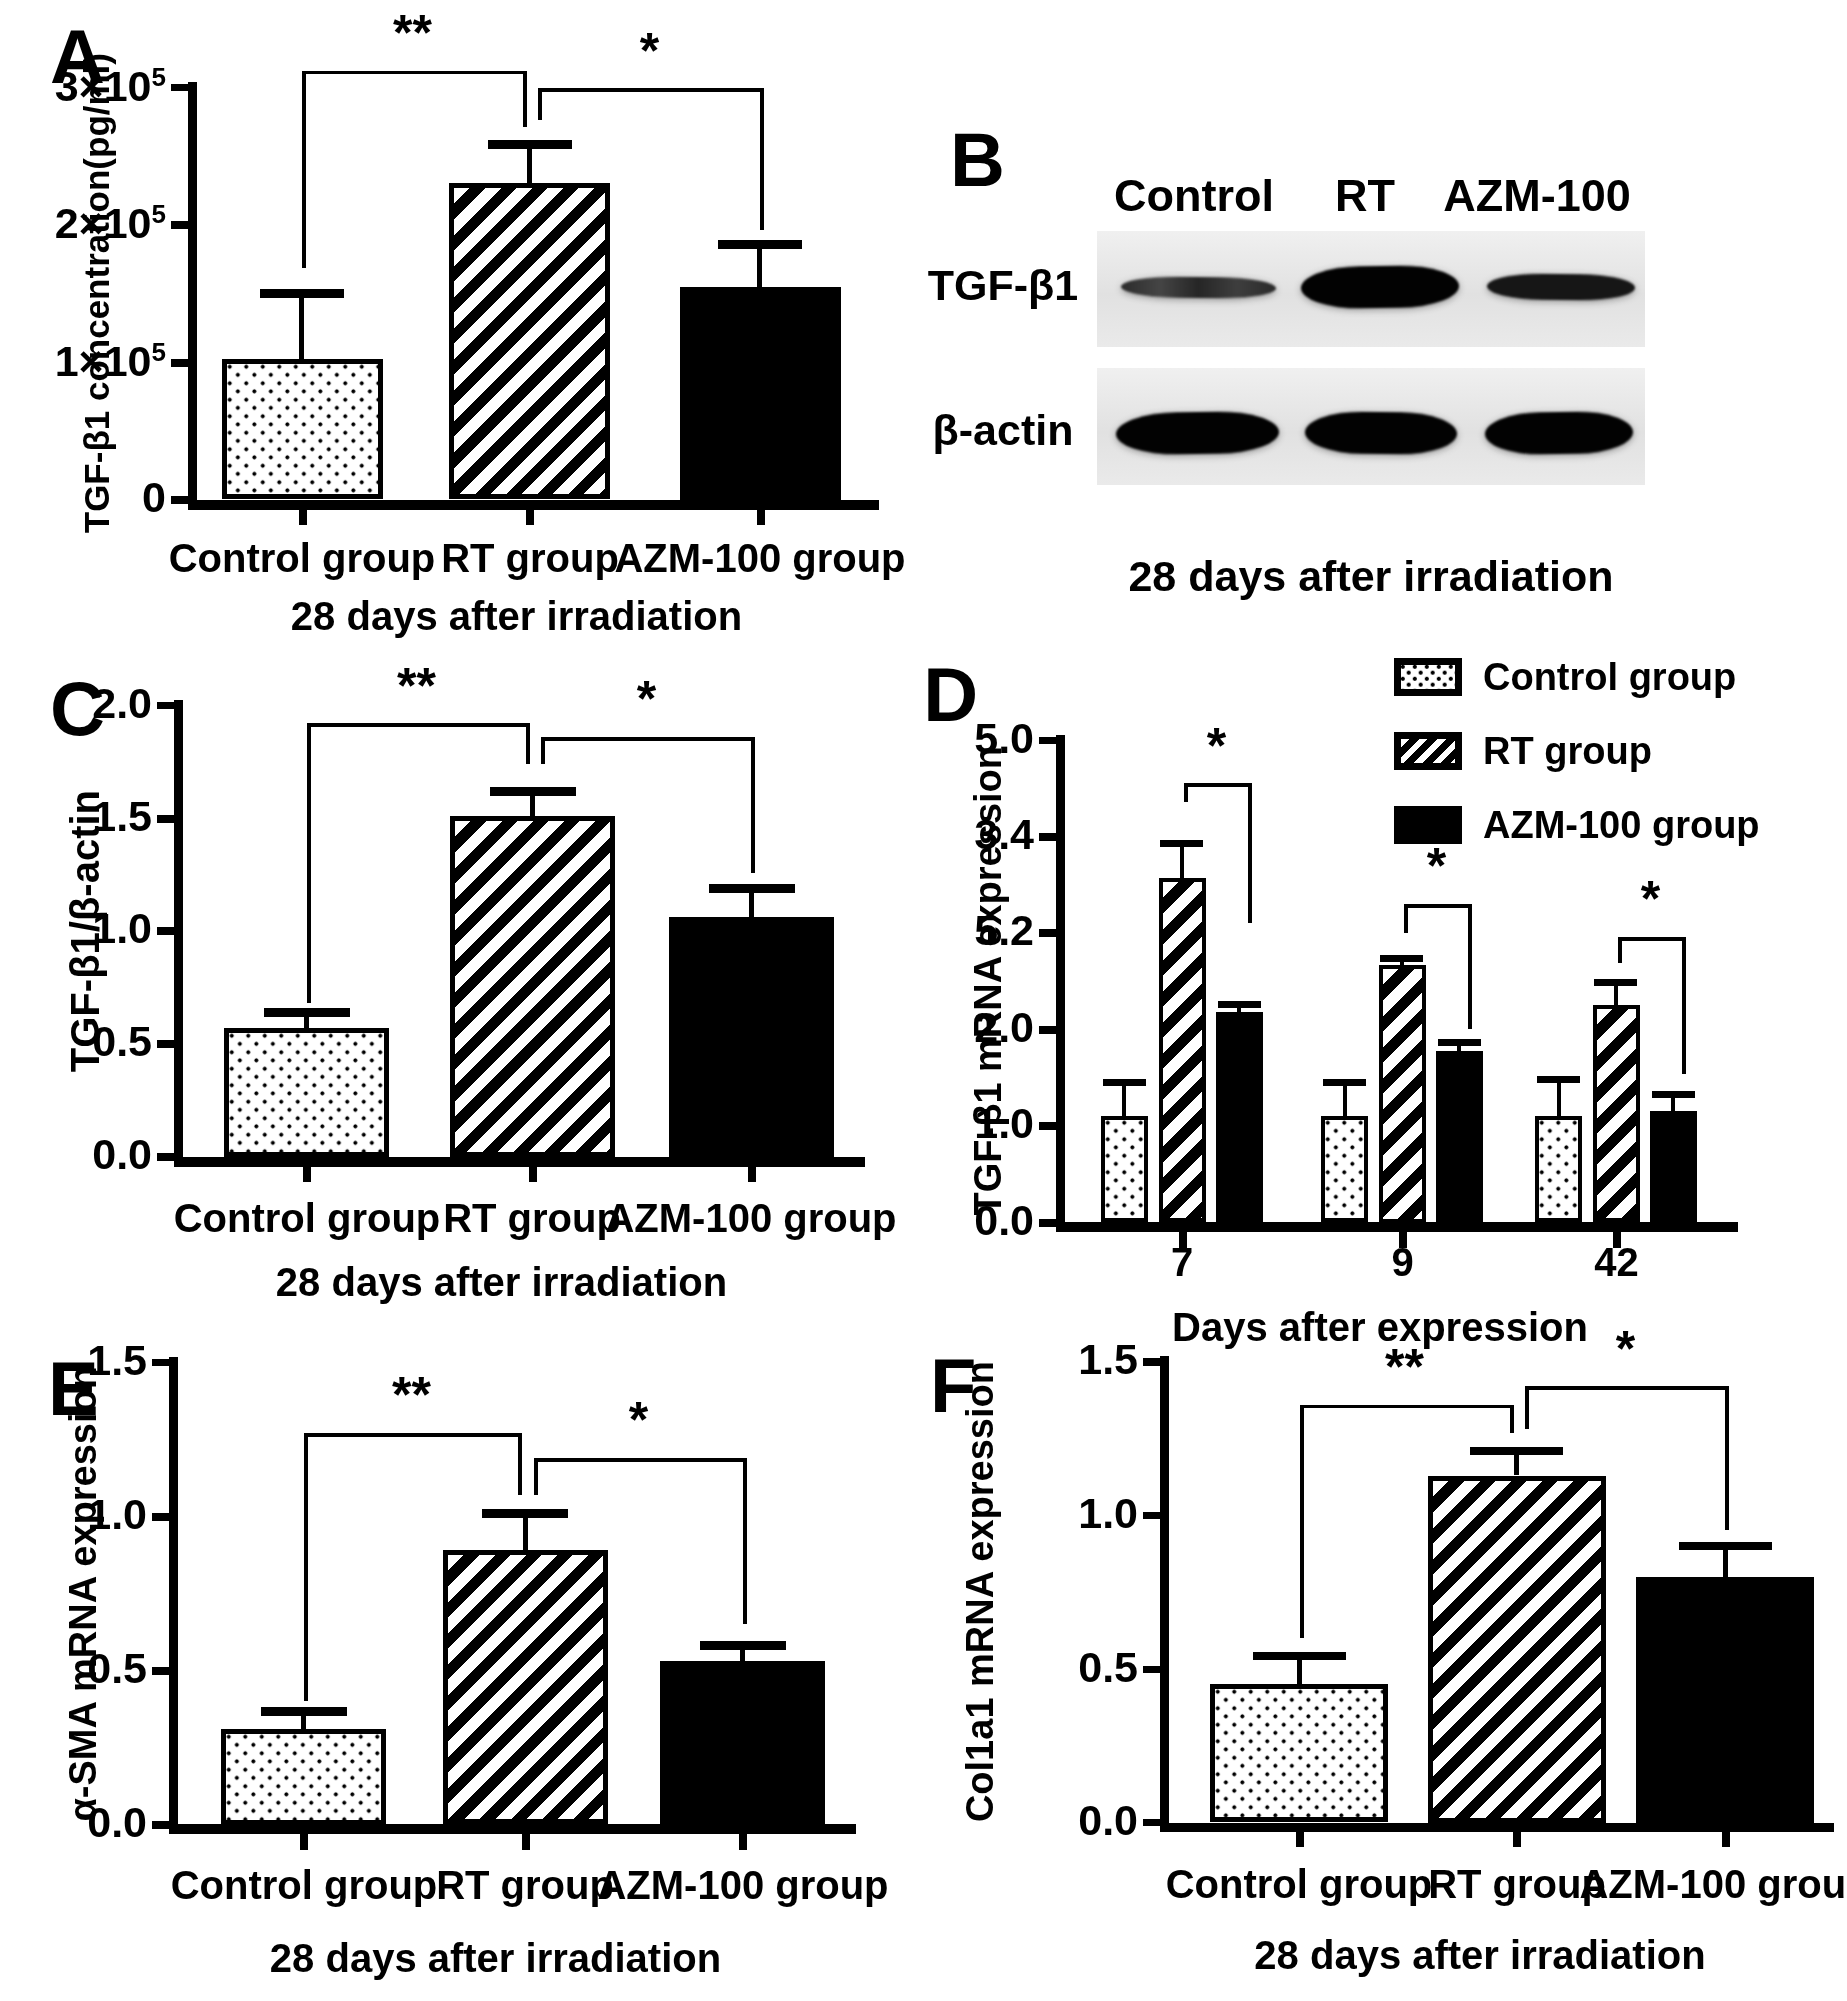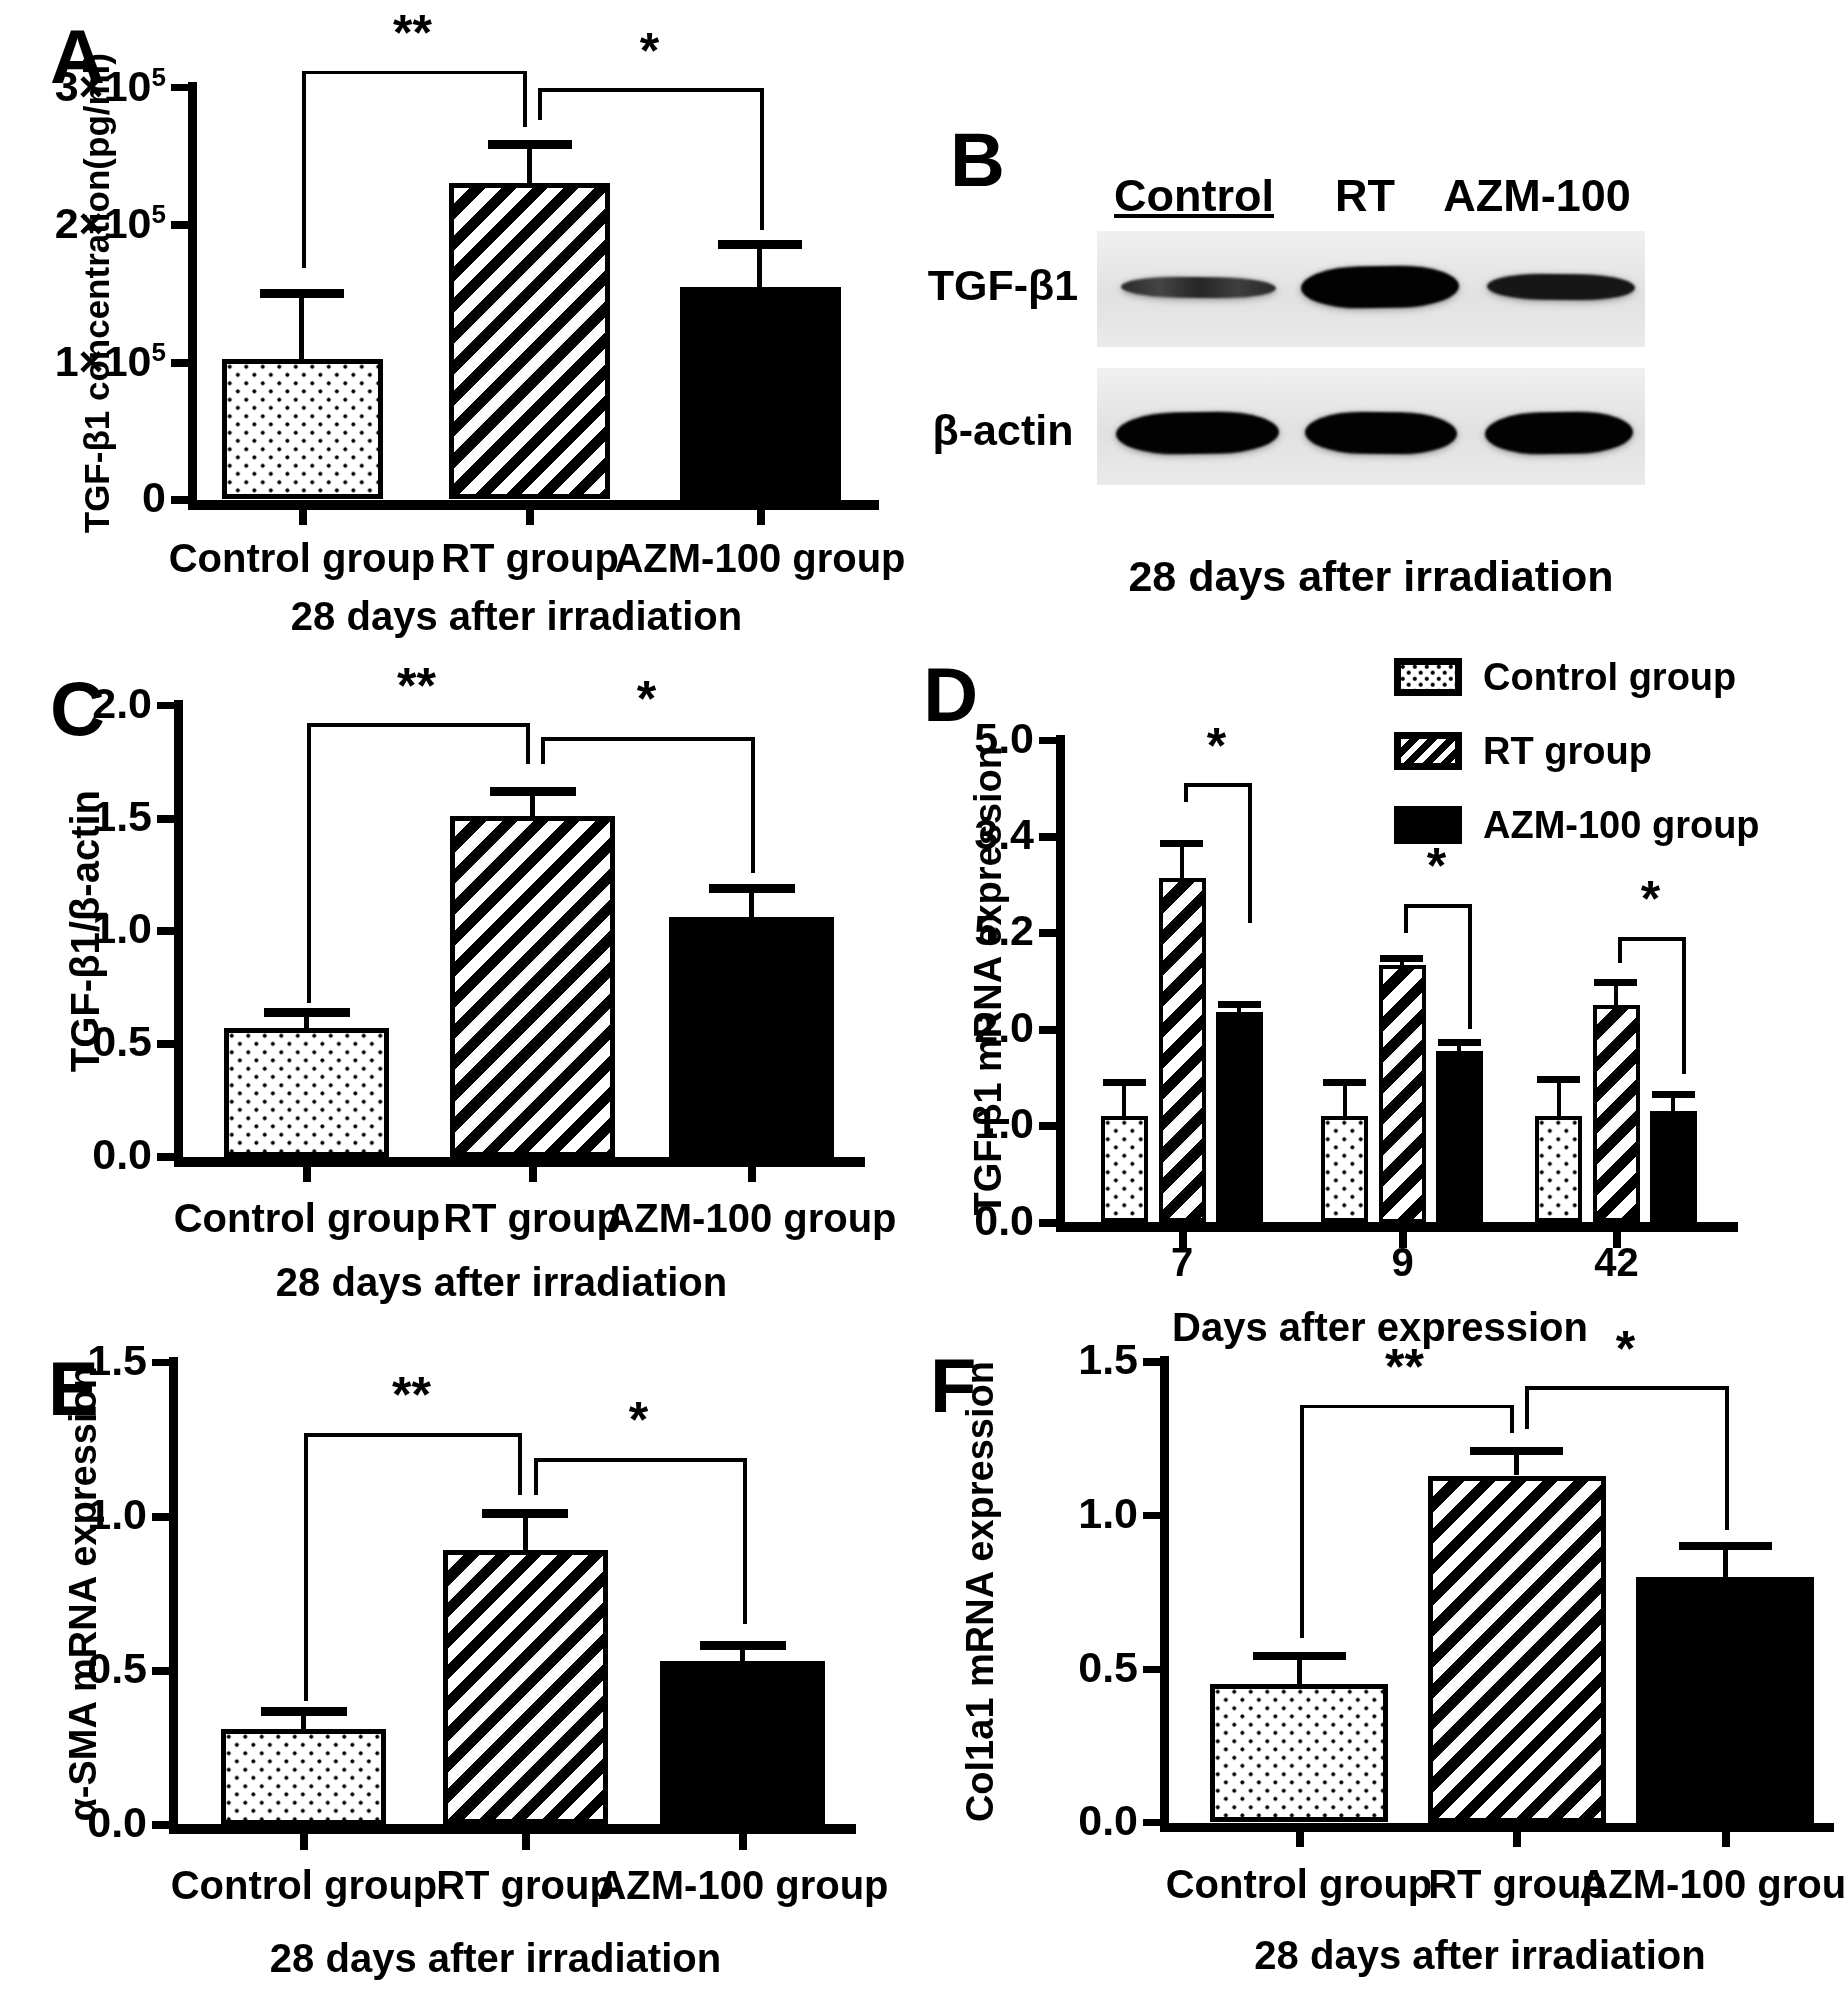--- a/index.html
+++ b/index.html
@@ -86,21 +86,21 @@
         <div class="sig-line" style="left: 341px; top: 1.4px; width: 3.5px; height: 32px;"></div>
         <div class="sig-line" style="left: 563px; top: 1.4px; width: 3.5px; height: 142px;"></div>
         <div class="sig-label" style="left: 348px; top: -61px; width: 209px;">*</div>
       </div>
     <div class="xlabel" style="left: 145px; top: 594px; width: 743px;">28 days after irradiation</div>
   </section>
 
   <section class="panel" id="panel-B">
     <div class="letter" style="left: 32px; top: 39px;">B</div>
     <div class="blot-caption" style="left: 179px; top: 469px; width: 548px;">28 days after irradiation</div>
-  <div class="blot-header" style="left: 137px; top: 87px; width: 278px; text-decoration: underline;">Control</div>
+  <div class="blot-header" style="left: 137px; top: 87px; width: 278px;">Control</div>
       <div class="blot-header" style="left: 308px; top: 87px; width: 278px;">RT</div>
       <div class="blot-header" style="left: 480px; top: 87px; width: 278px;">AZM-100</div>
       <div class="strip" style="left: 179px; top: 148px; width: 548px; height: 116px;"></div>
       <div class="strip" style="left: 179px; top: 285px; width: 548px; height: 117px;"></div>
       <div class="blot-rowlabel" style="left: 0px; top: 178px; width: 170px;">TGF-β1</div>
       <div class="band" style="left: 203px; top: 194px; width: 155px; height: 21px; background: linear-gradient(90deg, rgb(43, 43, 43), rgb(69, 69, 69), rgb(38, 38, 38), rgb(62, 62, 62), rgb(42, 42, 42)); box-shadow: rgba(0, 0, 0, 0.35) 0px 1.7px 7px; transform: rotate(0.6deg);"></div>
       <div class="band" style="left: 383px; top: 183px; width: 158px; height: 42px; background: rgb(2, 2, 2); box-shadow: rgba(0, 0, 0, 0.35) 0px 1.7px 7px; transform: rotate(-0.8deg);"></div>
       <div class="band" style="left: 569px; top: 191px; width: 148px; height: 26px; background: rgb(22, 22, 22); box-shadow: rgba(0, 0, 0, 0.35) 0px 1.7px 7px; transform: rotate(0.6deg);"></div>
       <div class="blot-rowlabel" style="left: 0px; top: 323px; width: 170px;">β-actin</div>
       <div class="band" style="left: 198px; top: 329px; width: 163px; height: 42px; background: rgb(2, 2, 2); box-shadow: rgba(0, 0, 0, 0.35) 0px 1.7px 7px; transform: rotate(-0.8deg);"></div>

